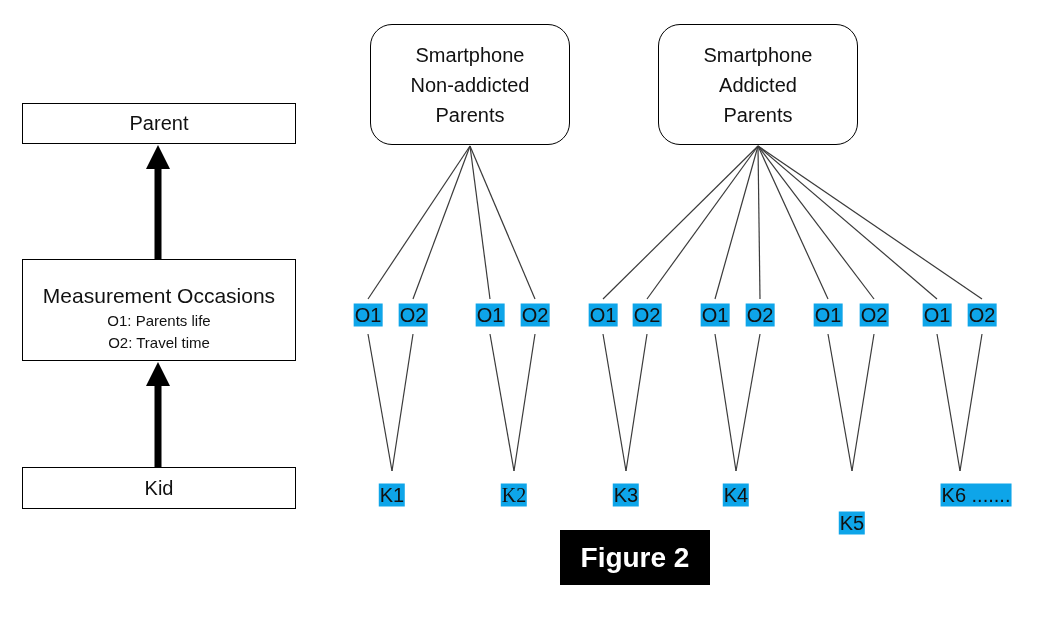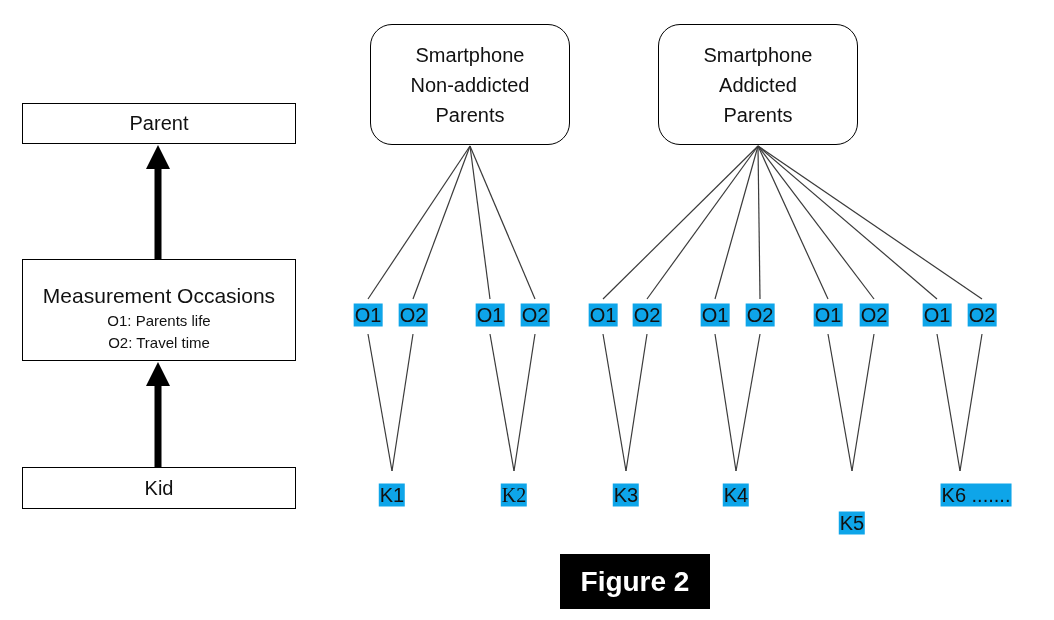--- a/index.html
+++ b/index.html
@@ -67,21 +67,21 @@
     position: absolute;
     transform: translate(-50%, -50%);
     font-size: 20px;
     white-space: nowrap;
     background: #0ea5e9;
     padding: 0 1px;
   }
 
   .caption-box {
     position: absolute;
-    left: 560px; top: 554px;
+    left: 560px; top: 530px;
     width: 150px; height: 55px;
     background: #000000;
     color: #ffffff;
     display: flex;
     align-items: center;
     justify-content: center;
     font-size: 28px;
     font-weight: bold;
   }
 </style>

